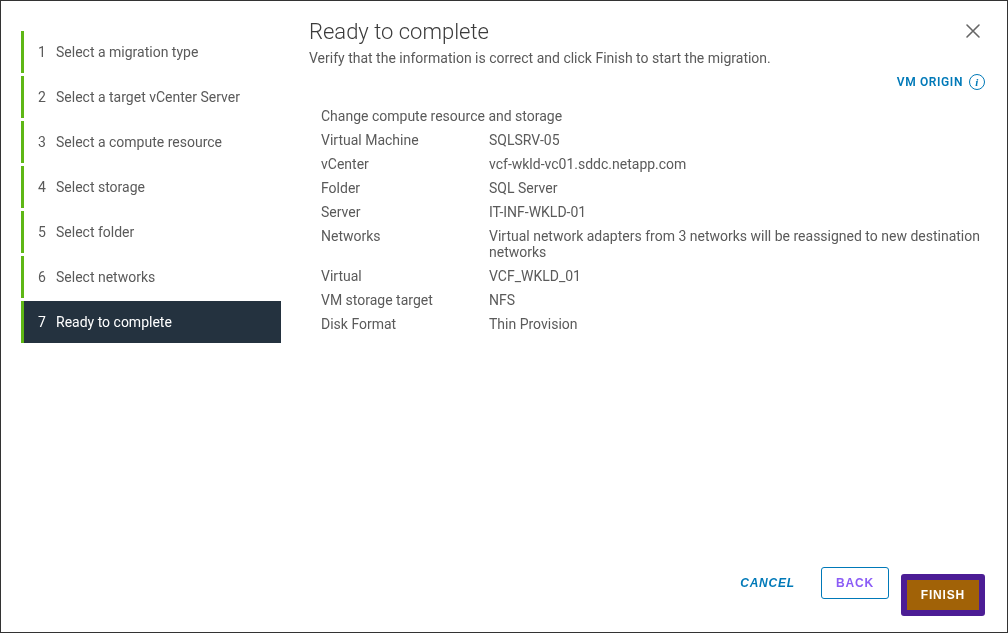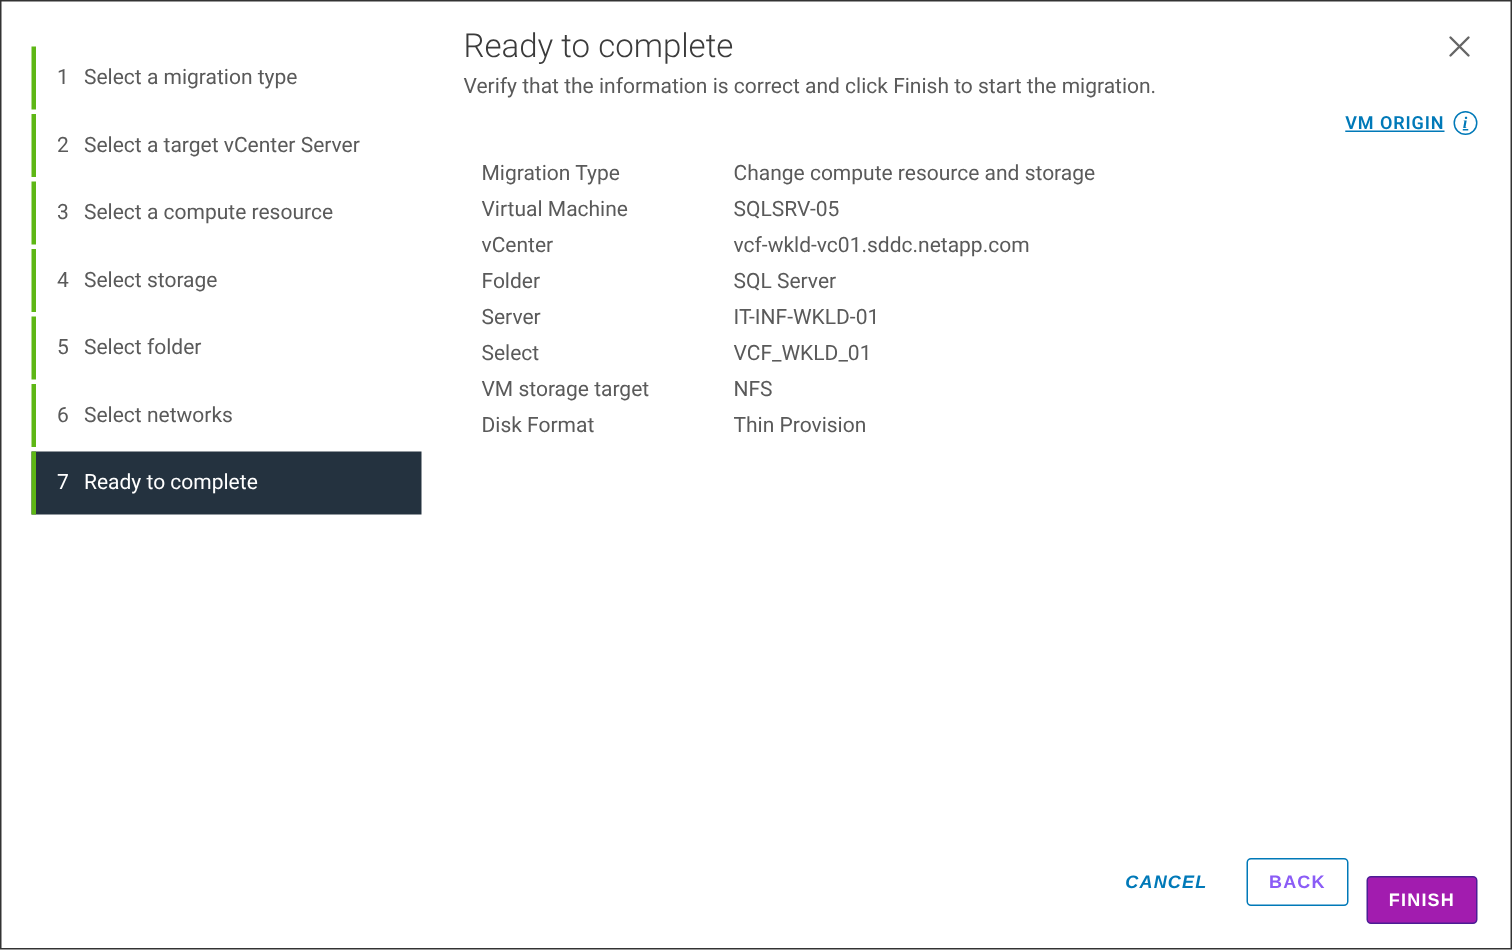--- a/index.html
+++ b/index.html
@@ -100,21 +100,20 @@
       margin-bottom: 8px;
     }
     .vm-origin {
       color: #0079b8;
       font-size: 12px;
       font-weight: 600;
       letter-spacing: 0.6px;
       display: inline-flex;
       align-items: center;
       cursor: pointer;
-      text-decoration: underline;
     }
     .vm-origin .info-icon {
       margin-left: 6px;
     }
     .summary {
       margin-top: 6px;
       margin-left: 12px;
     }
     .summary-row {
       display: flex;
@@ -155,22 +154,22 @@
       border: none;
       font-style: italic;
     }
     .btn.back {
       color: #8b5cf6;
       border: 1px solid #0079b8;
       background: #fff;
     }
     .btn.finish {
       color: #fff;
-      background: #a21caf;
-      border: 1px solid #4c1d95;
+      background: #a16207;
+      border: 6px solid #4c1d95;
       margin-top: 25px;
     }
     .info-icon {
       display: inline-flex;
       width: 16px;
       height: 16px;
       border: 1.5px solid #0079b8;
       border-radius: 50%;
       align-items: center;
       justify-content: center;
@@ -232,41 +231,44 @@
 
     <div class="vm-origin-row">
       <span class="vm-origin">
         <span>VM ORIGIN</span>
         <span class="info-icon">i</span>
       </span>
     </div>
 
     <div class="summary">
       <div class="summary-row">
-        <div class="summary-label">Migration Type</div>
         <div class="summary-value">Change compute resource and storage</div>
       </div>
       <div class="summary-row">
         <div class="summary-label">Virtual Machine</div>
         <div class="summary-value">SQLSRV-05</div>
       </div>
       <div class="summary-row">
         <div class="summary-label">vCenter</div>
         <div class="summary-value">vcf-wkld-vc01.sddc.netapp.com</div>
       </div>
       <div class="summary-row">
         <div class="summary-label">Folder</div>
         <div class="summary-value">SQL Server</div>
       </div>
       <div class="summary-row">
         <div class="summary-label">Server</div>
         <div class="summary-value">IT-INF-WKLD-01</div>
       </div>
       <div class="summary-row">
-        <div class="summary-label">Select</div>
+        <div class="summary-label">Networks</div>
+        <div class="summary-value">Virtual network adapters from 3 networks will be reassigned to new destination networks</div>
+      </div>
+      <div class="summary-row">
+        <div class="summary-label">Virtual</div>
         <div class="summary-value">VCF_WKLD_01</div>
       </div>
       <div class="summary-row">
         <div class="summary-label">VM storage target</div>
         <div class="summary-value">NFS</div>
       </div>
       <div class="summary-row">
         <div class="summary-label">Disk Format</div>
         <div class="summary-value">Thin Provision</div>
       </div>

